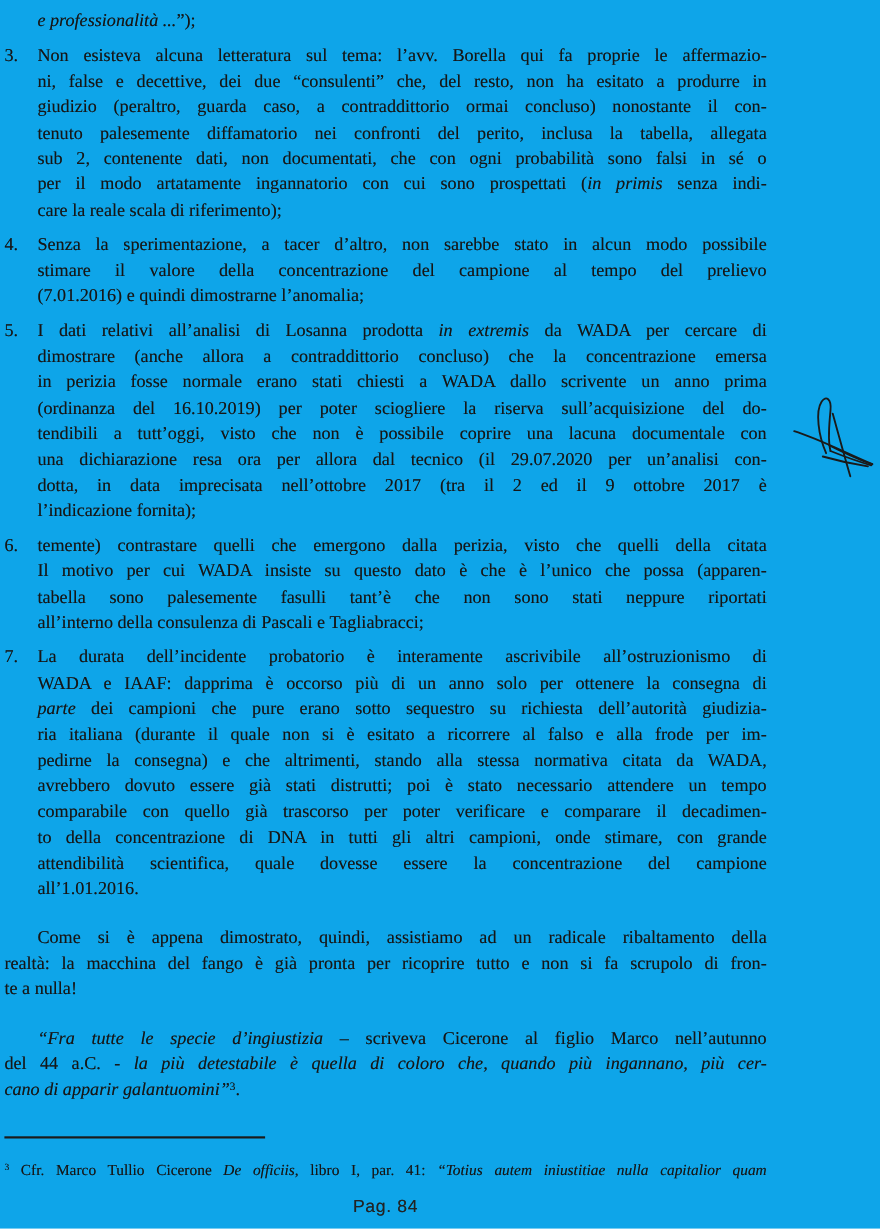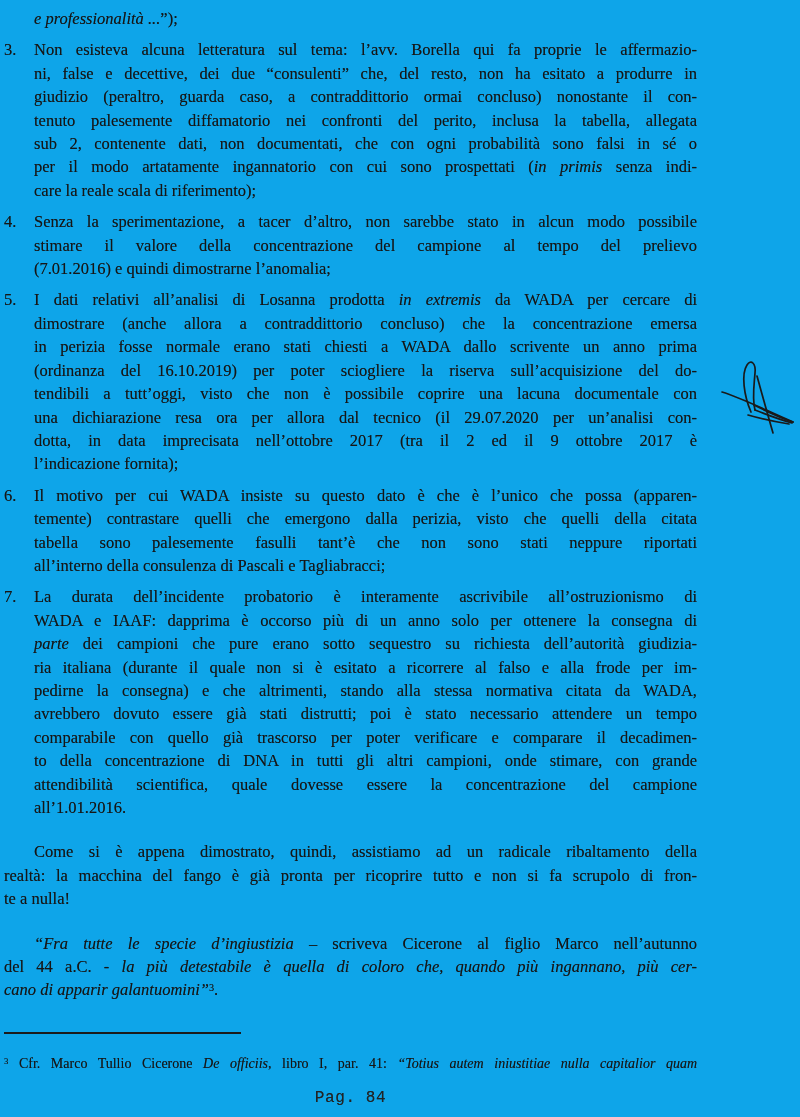--- a/index.html
+++ b/index.html
@@ -33,21 +33,21 @@
   .footnote-sep {
     margin-top:28px;
     width:237px; height:2.5px;
     background:#1b1b1b;
   }
   .footnote { margin-top:20px; }
   .footnote .line { font-size:14px; line-height:19px; }
   .page-footer {
     position:absolute; top:1089px; left:4px; width:693px;
     text-align:center;
-    font-family:Liberation Mono, monospace;
+    font-family:Liberation Sans, sans-serif;
     font-size:16px; letter-spacing:0.6px; color:#232323;
   }
   .scribble { position:absolute; left:710px; top:336px; }
 </style>
 </head>
 <body>
 
 <div class="page">
 
   <div class="content">
@@ -77,22 +77,22 @@
           <div class="line"><span class="seg-n">dimostrare (anche allora a contraddittorio concluso) che la concentrazione emersa</span></div>
           <div class="line"><span class="seg-n">in perizia fosse normale erano stati chiesti a WADA dallo scrivente un anno prima</span></div>
           <div class="line"><span class="seg-n">(ordinanza del 16.10.2019) per poter sciogliere la riserva sull’acquisizione del do-</span></div>
           <div class="line"><span class="seg-n">tendibili a tutt’oggi, visto che non è possibile coprire una lacuna documentale con</span></div>
           <div class="line"><span class="seg-n">una dichiarazione resa ora per allora dal tecnico (il 29.07.2020 per un’analisi con-</span></div>
           <div class="line"><span class="seg-n">dotta, in data imprecisata nell’ottobre 2017 (tra il 2 ed il 9 ottobre 2017 è</span></div>
           <div class="line last"><span class="seg-n">l’indicazione fornita);</span></div>
         </div>
         <div class="list-item">
           <span class="num">6.</span>
+          <div class="line"><span class="seg-n">temente) contrastare quelli che emergono dalla perizia, visto che quelli della citata</span></div>
           <div class="line"><span class="seg-n">Il motivo per cui WADA insiste su questo dato è che è l’unico che possa (apparen-</span></div>
-          <div class="line"><span class="seg-n">temente) contrastare quelli che emergono dalla perizia, visto che quelli della citata</span></div>
           <div class="line"><span class="seg-n">tabella sono palesemente fasulli tant’è che non sono stati neppure riportati</span></div>
           <div class="line last"><span class="seg-n">all’interno della consulenza di Pascali e Tagliabracci;</span></div>
         </div>
         <div class="list-item">
           <span class="num">7.</span>
           <div class="line"><span class="seg-n">La durata dell’incidente probatorio è interamente ascrivibile all’ostruzionismo di</span></div>
           <div class="line"><span class="seg-n">WADA e IAAF: dapprima è occorso più di un anno solo per ottenere la consegna di</span></div>
           <div class="line"><span class="seg-i">parte</span><span class="seg-n"> dei campioni che pure erano sotto sequestro su richiesta dell’autorità giudizia-</span></div>
           <div class="line"><span class="seg-n">ria italiana (durante il quale non si è esitato a ricorrere al falso e alla frode per im-</span></div>
           <div class="line"><span class="seg-n">pedirne la consegna) e che altrimenti, stando alla stessa normativa citata da WADA,</span></div>

